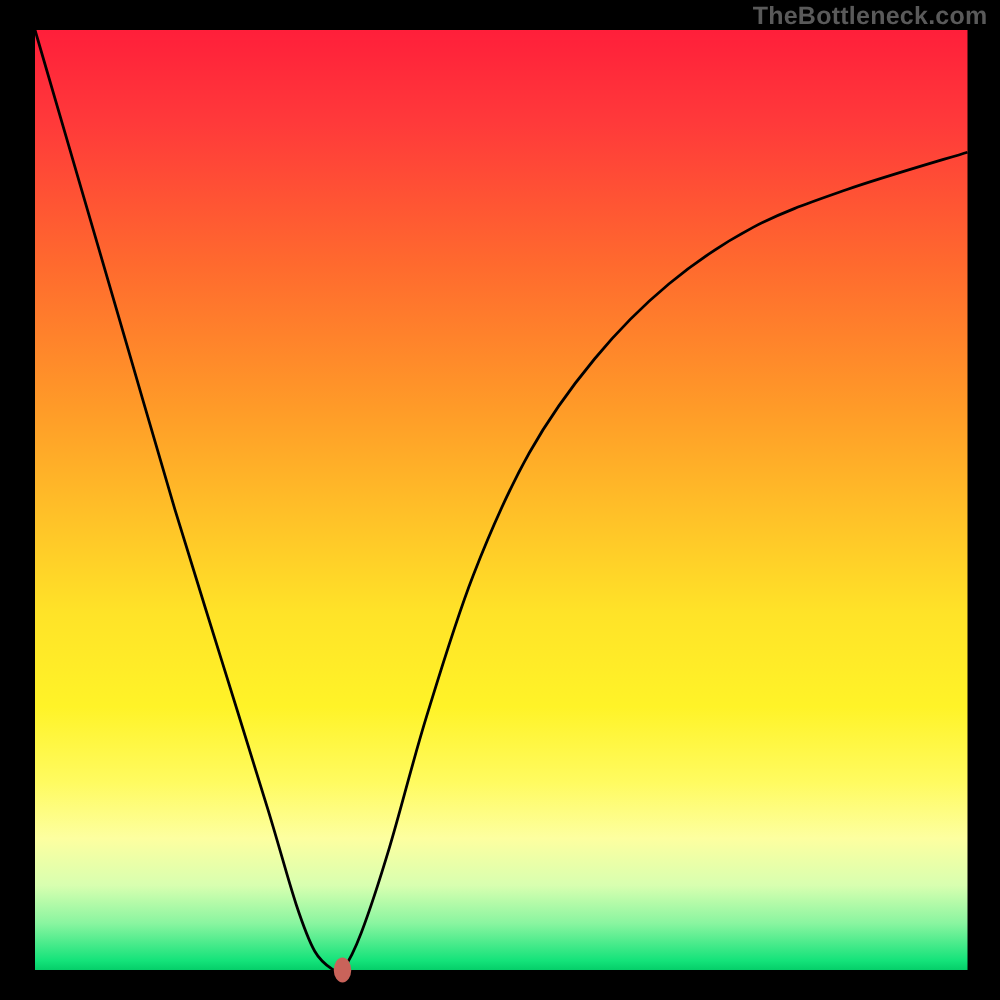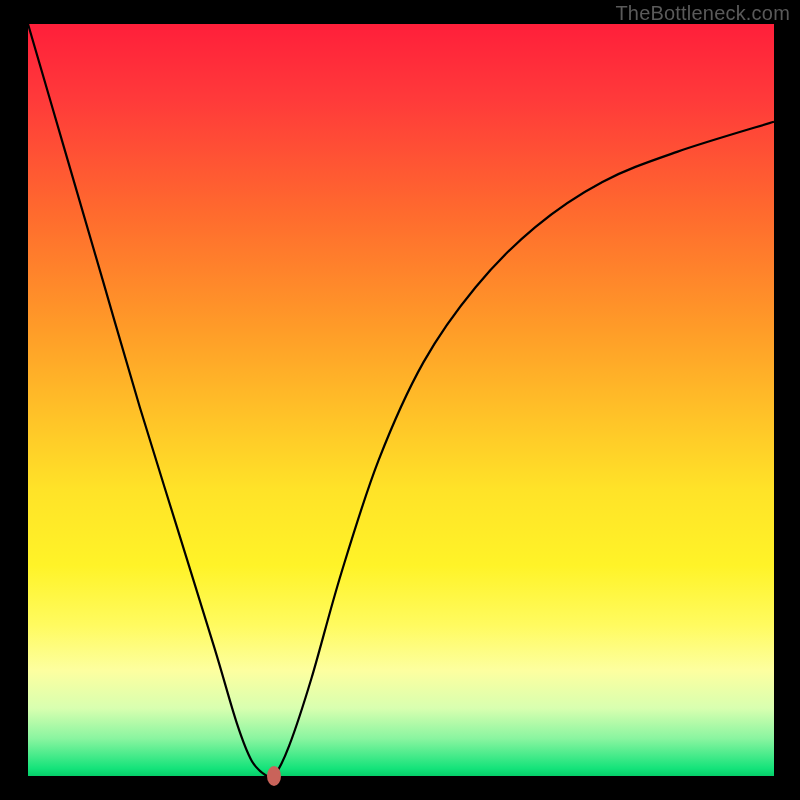--- a/index.html
+++ b/index.html
@@ -16,21 +16,21 @@
     width: 800px;
     height: 800px;
     background: #000;
   }
   .watermark {
     position: absolute;
     top: 2px;
     right: 10px;
     color: #5a5a5a;
     font-size: 20px;
-    font-weight: 400;
+    font-weight: 700;
     letter-spacing: 0.2px;
     z-index: 10;
   }
   .plot-area {
     position: absolute;
     left: 28px;
     top: 24px;
     width: 746px;
     height: 752px;
     

